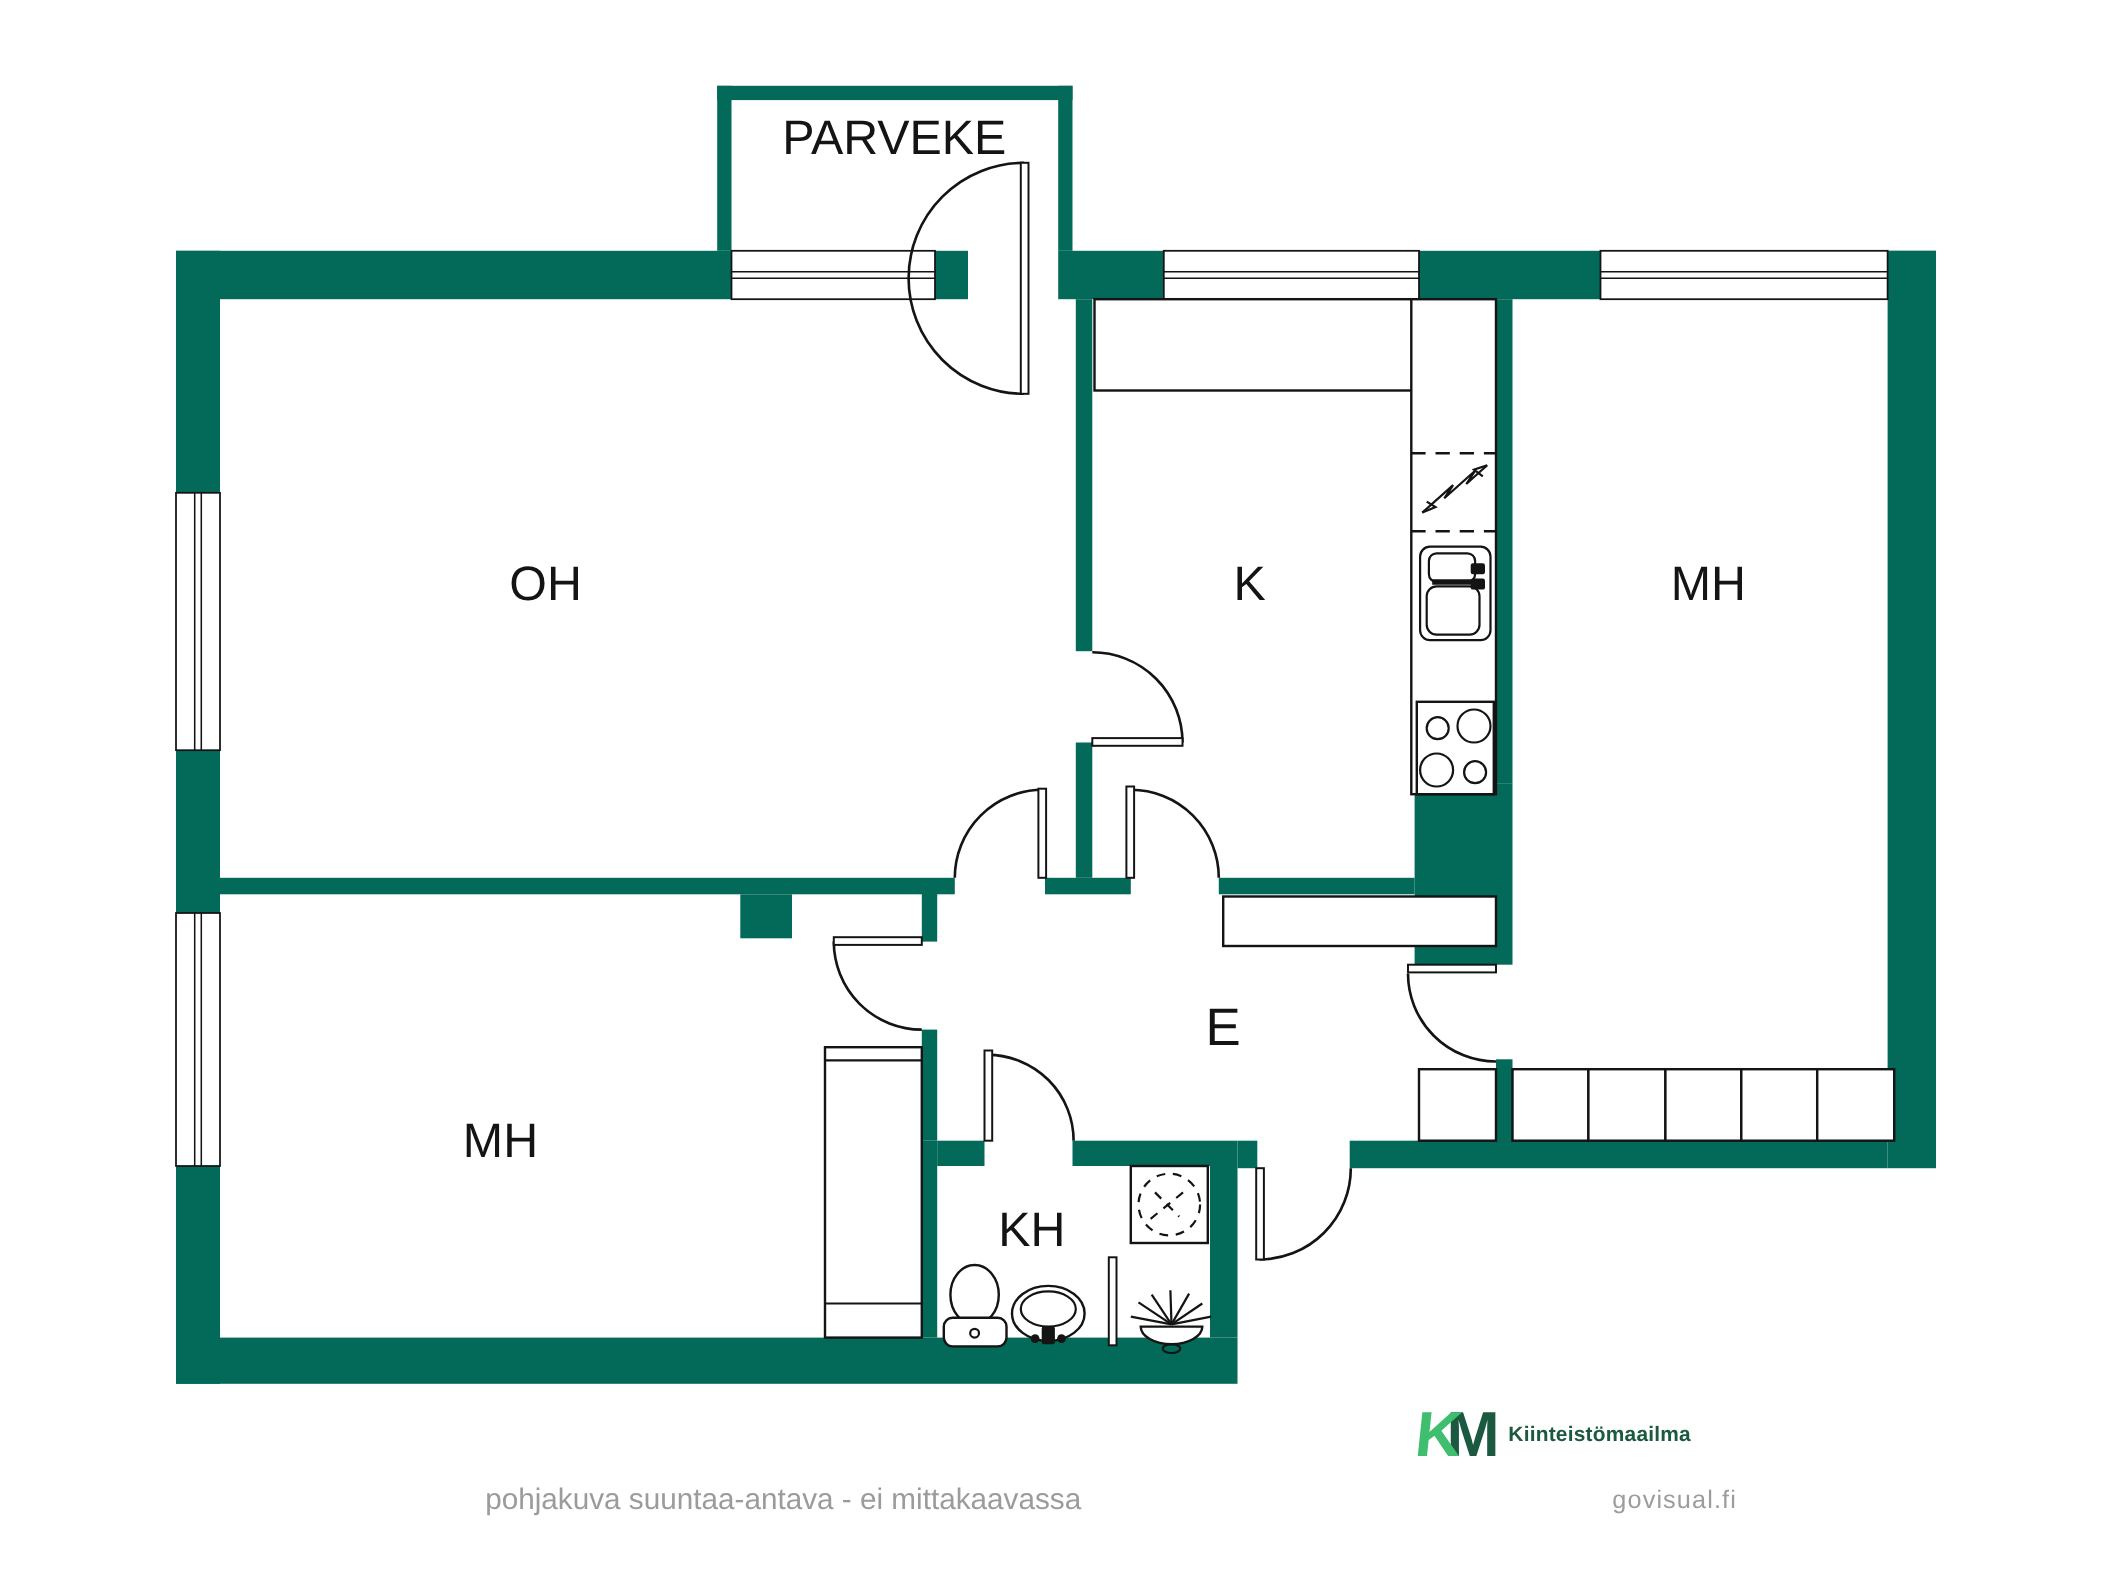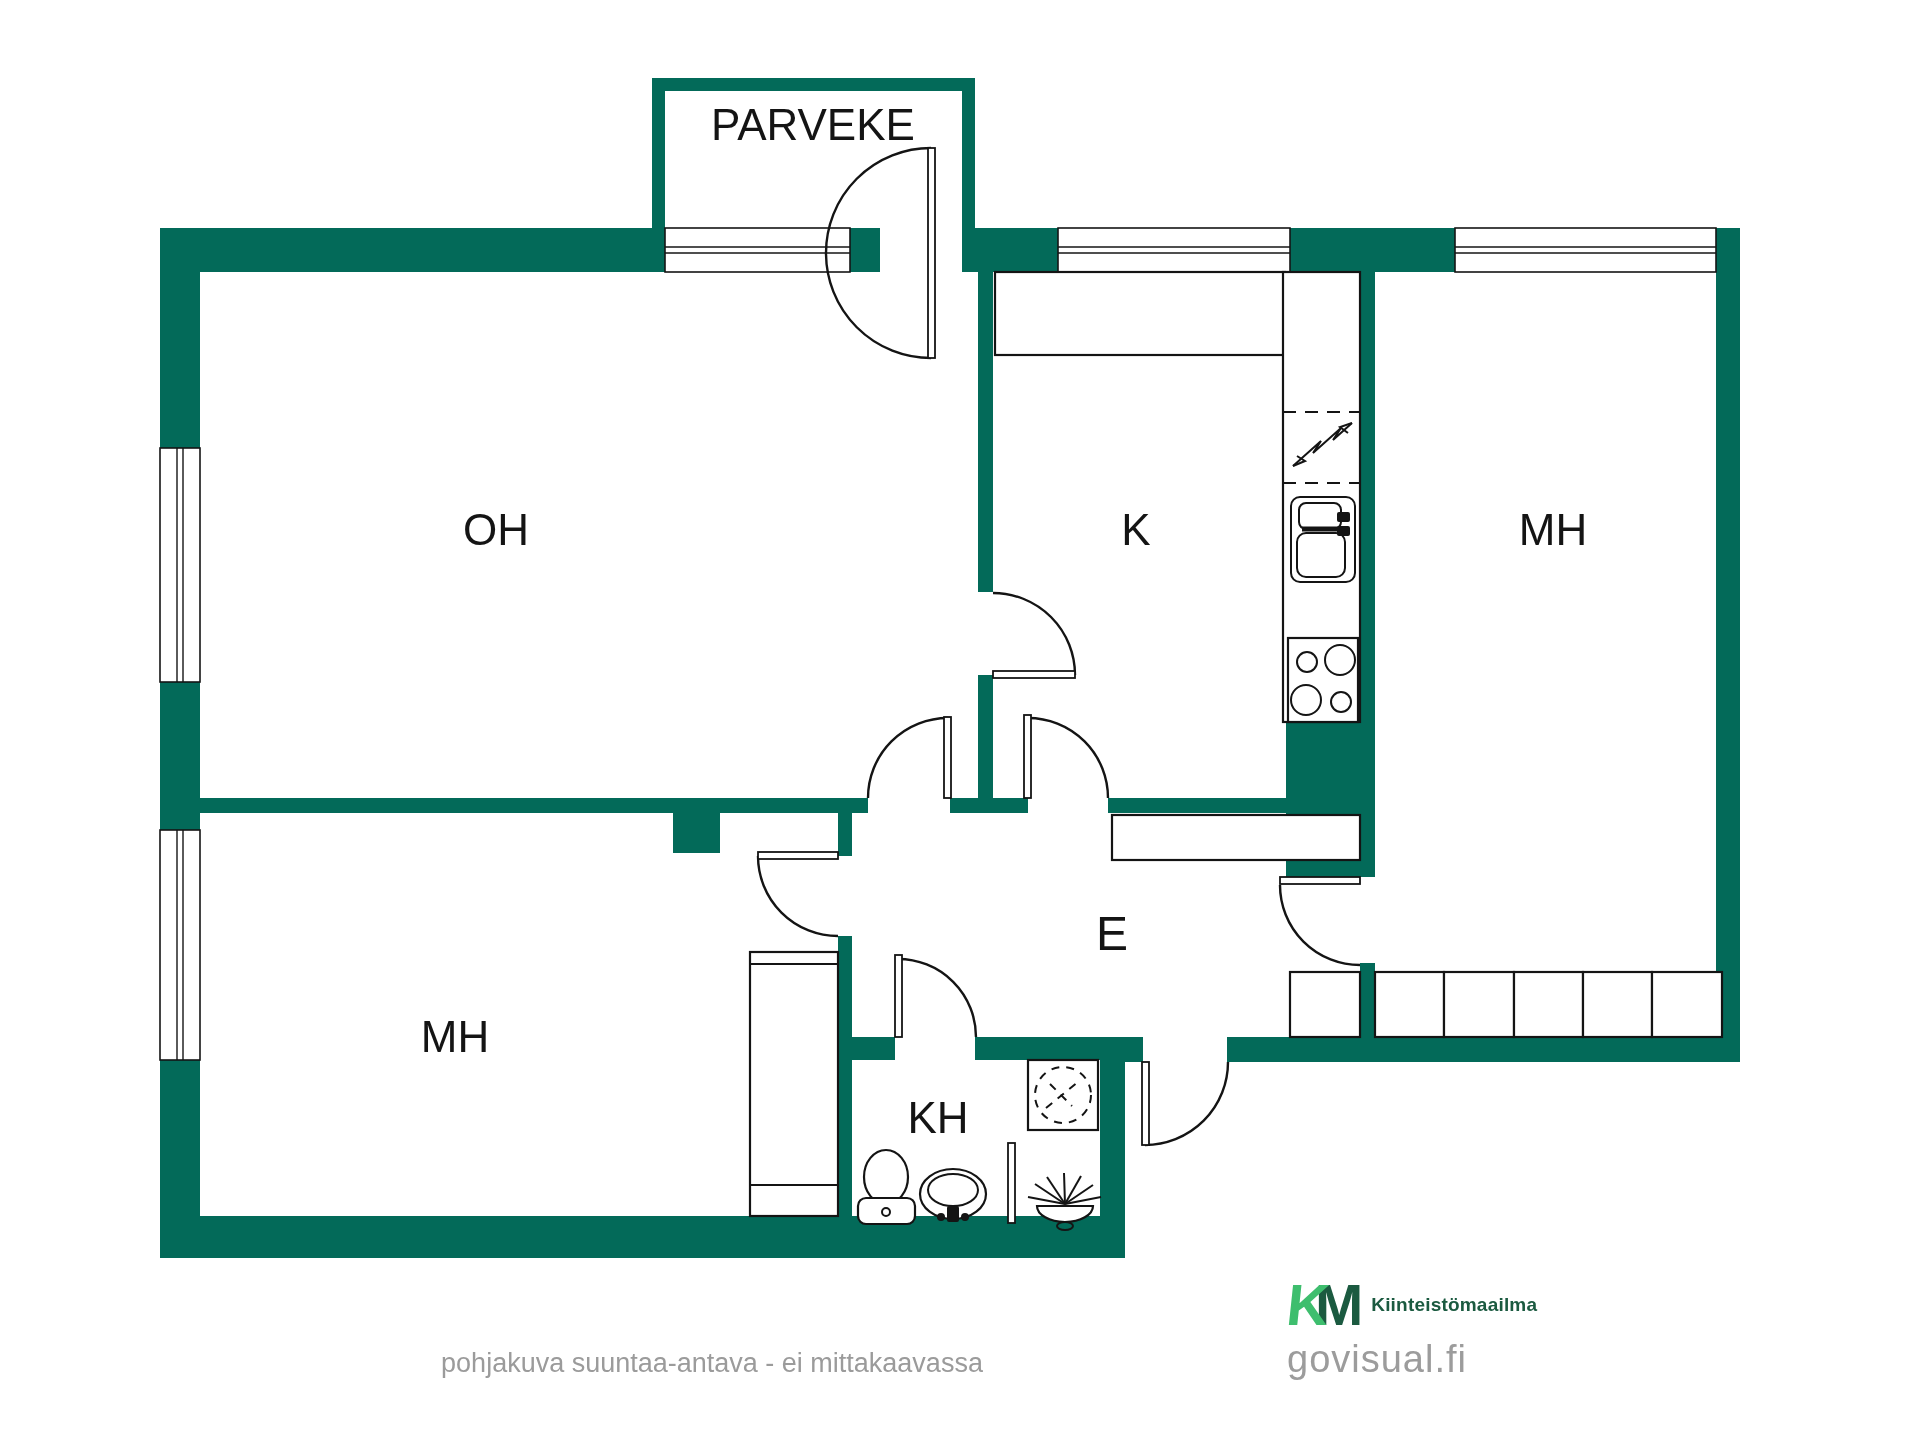--- a/index.html
+++ b/index.html
@@ -1,17 +1,17 @@
 <!DOCTYPE html>
 <html style="--wall: #036a59; --logo-k: #3ebe6e; --logo-dark: #1b5a40;"><head>
 <meta charset="utf-8">
 <style>
   html,body{margin:0;padding:0;background:#ffffff;}
   body{width:1920px;height:1440px;font-family:"Liberation Sans",sans-serif;}
-  .plan{position:relative;width:1740px;height:1440px;background:#fff;overflow:hidden;}
+  .plan{position:relative;width:1740px;height:1440px;background:#fff;overflow:hidden;padding-left:41px;}
   .plan svg{position:absolute;left:0;top:0;}
   
   .wall{fill:var(--wall,#036a59);stroke:none;}
   .win{fill:#ffffff;stroke:#141414;stroke-width:1.6;}
   .glass{stroke:#141414;stroke-width:1.4;fill:none;}
   .furn{fill:#ffffff;stroke:#141414;stroke-width:2.2;}
   .leaf{fill:#ffffff;stroke:#141414;stroke-width:1.8;}
   .arc{fill:none;stroke:#141414;stroke-width:2.4;}
   .thin{fill:none;stroke:#141414;stroke-width:2;}
   .dash{fill:none;stroke:#141414;stroke-width:2.2;stroke-dasharray:13 9;}
@@ -19,21 +19,21 @@
   .solid{fill:#141414;stroke:none;}
   .room-label{fill:#141414;font-size:44px;}
   .hall-label{fill:#141414;font-size:48px;}
   .footer-text{fill:#9b9b9b;font-size:27px;}
   
   .logo{position:absolute;left:1287px;top:1276px;width:292px;}
   .logo-row{display:flex;align-items:center;}
   .logo-k{font-weight:bold;font-size:58px;line-height:1;color:var(--logo-k,#3ebe6e);transform:skewX(-6deg);}
   .logo-m{font-weight:bold;font-size:58px;line-height:1;color:var(--logo-dark,#1b5a40);margin-left:-14px;}
   .logo-brand{font-weight:bold;font-size:19px;color:var(--logo-dark,#1b5a40);margin-left:8px;letter-spacing:0.2px;}
-  .logo-watermark{font-size:38px;color:#9c9c9c;margin-top:4px;letter-spacing:1px;}
+  .logo-watermark{text-align:right;font-size:23px;color:#9c9c9c;margin-top:16px;letter-spacing:1px;}
 </style>
 </head>
 <body>
 
 <div class="plan">
 <svg width="1920" height="1440" viewBox="0 0 1920 1440">
 
   <g>
 
     <rect class="wall" x="160" y="228" width="505" height="44"></rect>

